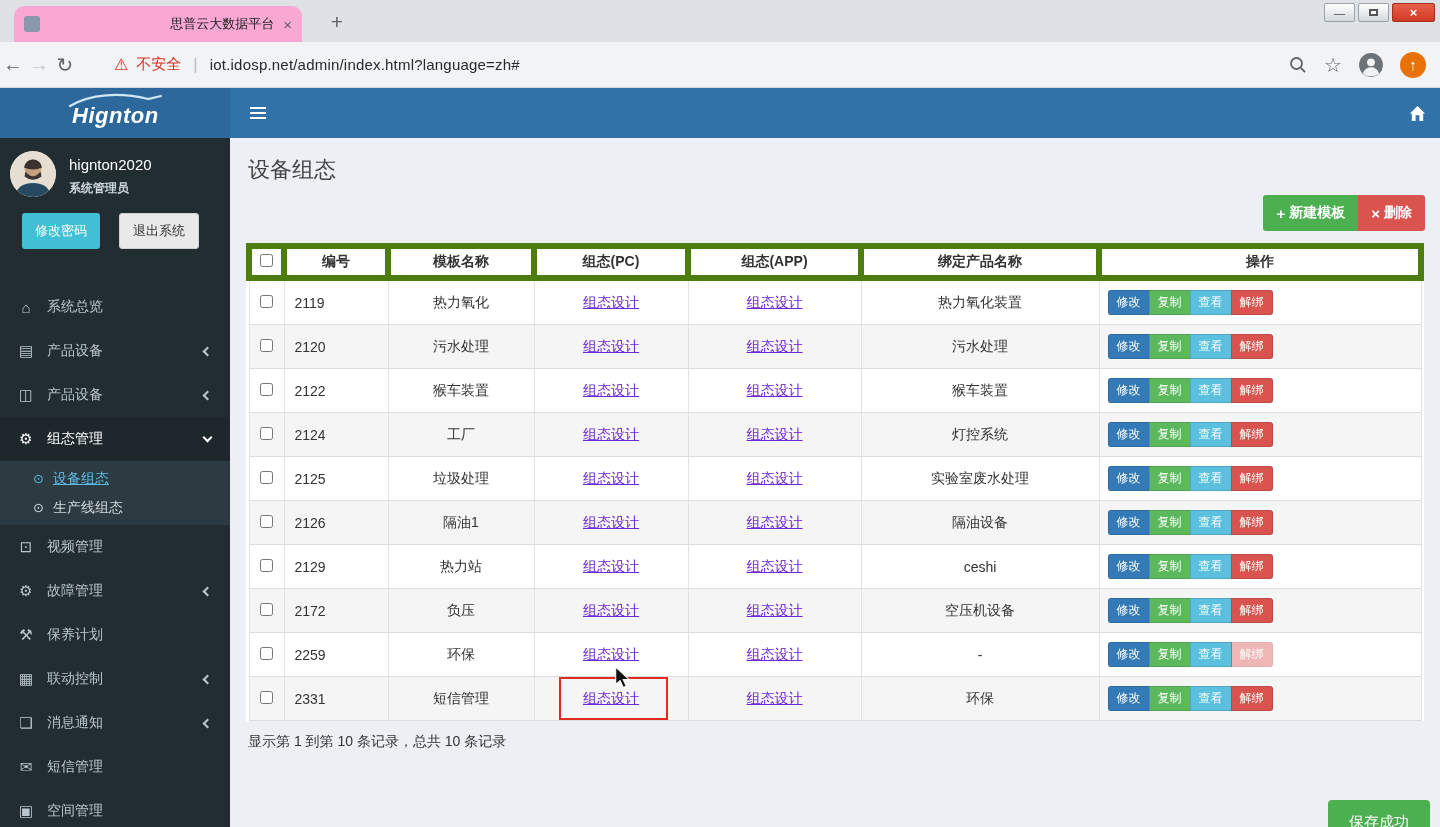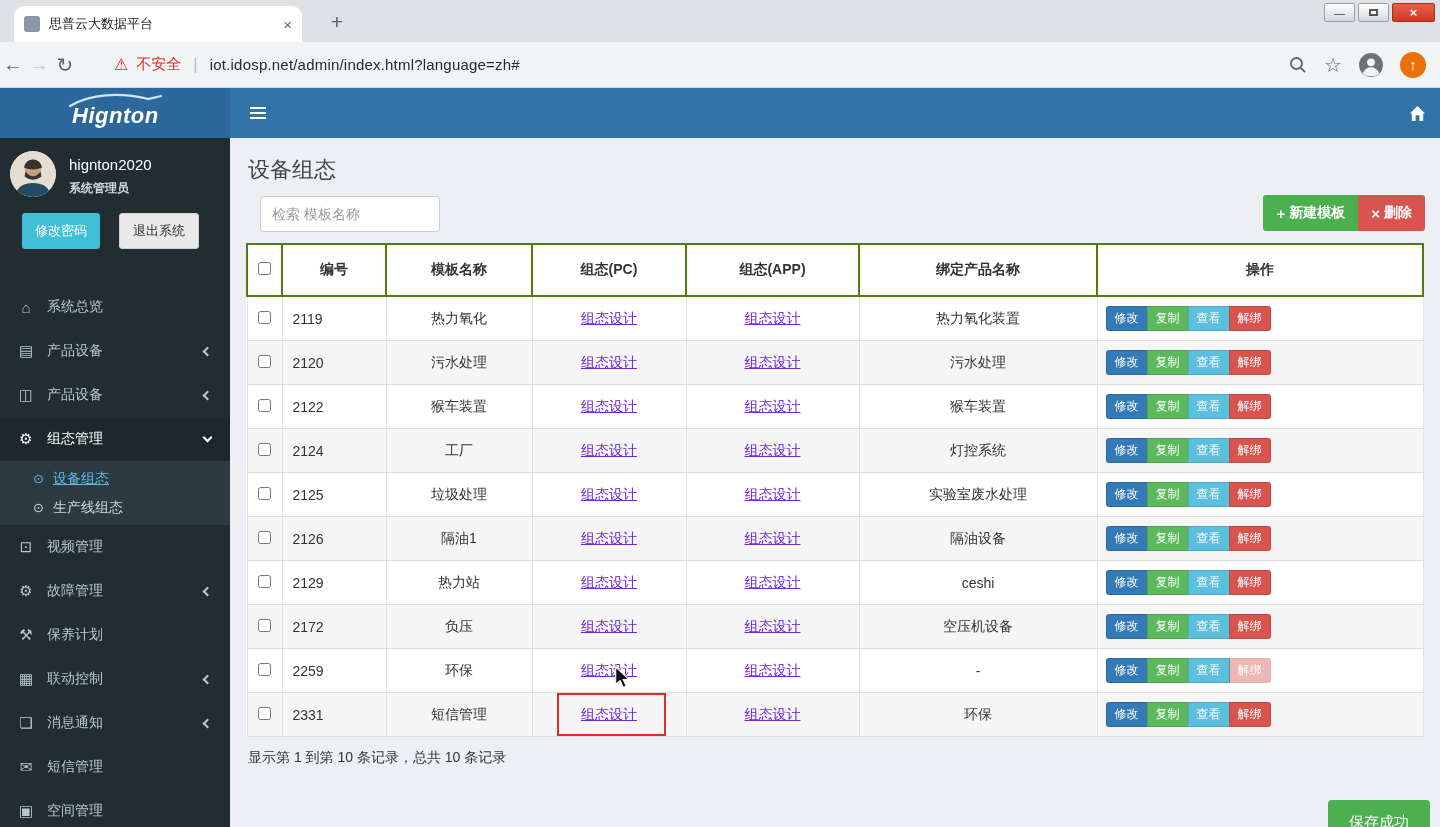--- a/index.html
+++ b/index.html
@@ -2,21 +2,21 @@
 <html><head>
 <meta charset="utf-8">
 <style>
   *{margin:0;padding:0;box-sizing:border-box;}
   html,body{width:1440px;height:827px;overflow:hidden;}
   body{font-family:"Liberation Sans","DejaVu Sans",sans-serif;background:#ecf0f5;}
   #screen{position:relative;width:1440px;height:827px;overflow:hidden;background:#ecf0f5;}
 
   
   #tabstrip{position:absolute;top:0;left:0;right:0;height:42px;background:#dee1e6;}
-  .tab{position:absolute;left:14px;top:6px;width:288px;height:36px;background:#ffffff;border-radius:10px 10px 0 0;display:flex;align-items:center;padding:0 10px;gap:9px;}
+  .tab{position:absolute;left:14px;top:6px;width:288px;height:36px;background:#f9a8d4;border-radius:10px 10px 0 0;display:flex;align-items:center;padding:0 10px;gap:9px;text-align:right;}
   .favicon{width:16px;height:16px;border-radius:3px;background:#8a98a8;flex:none;}
   .tab-title{font-size:13px;color:#202124;flex:1;white-space:nowrap;overflow:hidden;}
   .tab-close{color:#5f6368;font-size:15px;}
   .newtab{position:absolute;left:324px;top:9px;width:26px;height:26px;font-size:21px;color:#5f6368;display:flex;align-items:center;justify-content:center;}
   #win-controls{position:absolute;right:5px;top:3px;display:flex;gap:3px;}
   .win-btn{width:31px;height:19px;border:1px solid #98a0a8;background:linear-gradient(#ffffff,#d4d8dc);border-radius:2px;display:flex;align-items:center;justify-content:center;font-size:11px;color:#444;}
   .win-btn .rbox{width:9px;height:7px;border:2px solid #555;background:#fff;}
   .win-btn.close{width:43px;background:linear-gradient(#e8604c,#d03a22);border-color:#a32e1c;color:#fff;font-size:13px;font-weight:bold;}
 
   #toolbar{position:absolute;top:42px;left:0;right:0;height:46px;background:#f1f3f4;border-bottom:1px solid #d4d7da;display:flex;align-items:center;}
@@ -69,21 +69,21 @@
   #controls{position:relative;height:44px;}
   #search-input{position:absolute;left:14px;top:2px;width:180px;height:36px;border:1px solid #ccc;border-radius:4px;padding:0 11px;font-size:14px;color:#333;background:#fff;outline:none;}
   #search-input::placeholder{color:#9a9a9a;}
   #top-buttons{position:absolute;right:-1px;top:1px;display:flex;}
   .btn-top{display:flex;align-items:center;gap:4px;color:#fff;font-size:14px;font-weight:bold;padding:9px 13px;border:none;}
   #btn-new{background:#4caf50;border-radius:3px 0 0 3px;}
   #btn-del{background:#d9534f;border-radius:0 3px 3px 0;}
   .btn-top .bico{font-size:15px;font-weight:bold;}
 
   table{width:100%;border-collapse:collapse;background:#fff;table-layout:fixed;margin-top:5px;font-size:14px;color:#333;}
-  th{border:2px solid #4d7c0f;font-weight:bold;text-align:center;padding:16px 4px;background:#fff;}
+  th{border:6px solid #4d7c0f;font-weight:bold;text-align:center;padding:4px 4px;background:#fff;}
   td{border:1px solid #e2e2e2;border-top:1px solid #ddd;border-bottom:1px solid #ddd;padding:9px 4px;text-align:center;height:39px;}
   tbody tr:nth-child(even){background:#f5f5f5;}
   .c-check{width:35px;}
   .c-id{width:104px;}
   .c-name{width:146px;}
   .c-pc{width:154px;}
   .c-app{width:173px;}
   .c-prod{width:238px;}
   td.cell-id{text-align:left;padding-left:10px;}
   td.cell-act{text-align:left;padding-left:8px;white-space:nowrap;}
@@ -244,21 +244,20 @@
         <div class="menu-item">
           <span class="mi-icon">▣</span>
           <span class="mi-label">空间管理</span>
         </div>
       </div>
   </div>
 
   <div id="content">
     <div id="page-title">设备组态</div>
     <div id="controls">
-      <input id="search-input" type="text" placeholder="检索 模板名称" style="">
       <div id="top-buttons">
         <button class="btn-top" id="btn-new">
             <span class="bico">+</span>
             <span>新建模板</span>
           </button>
         <button class="btn-top" id="btn-del">
             <span class="bico">×</span>
             <span>删除</span>
           </button>
       </div>

